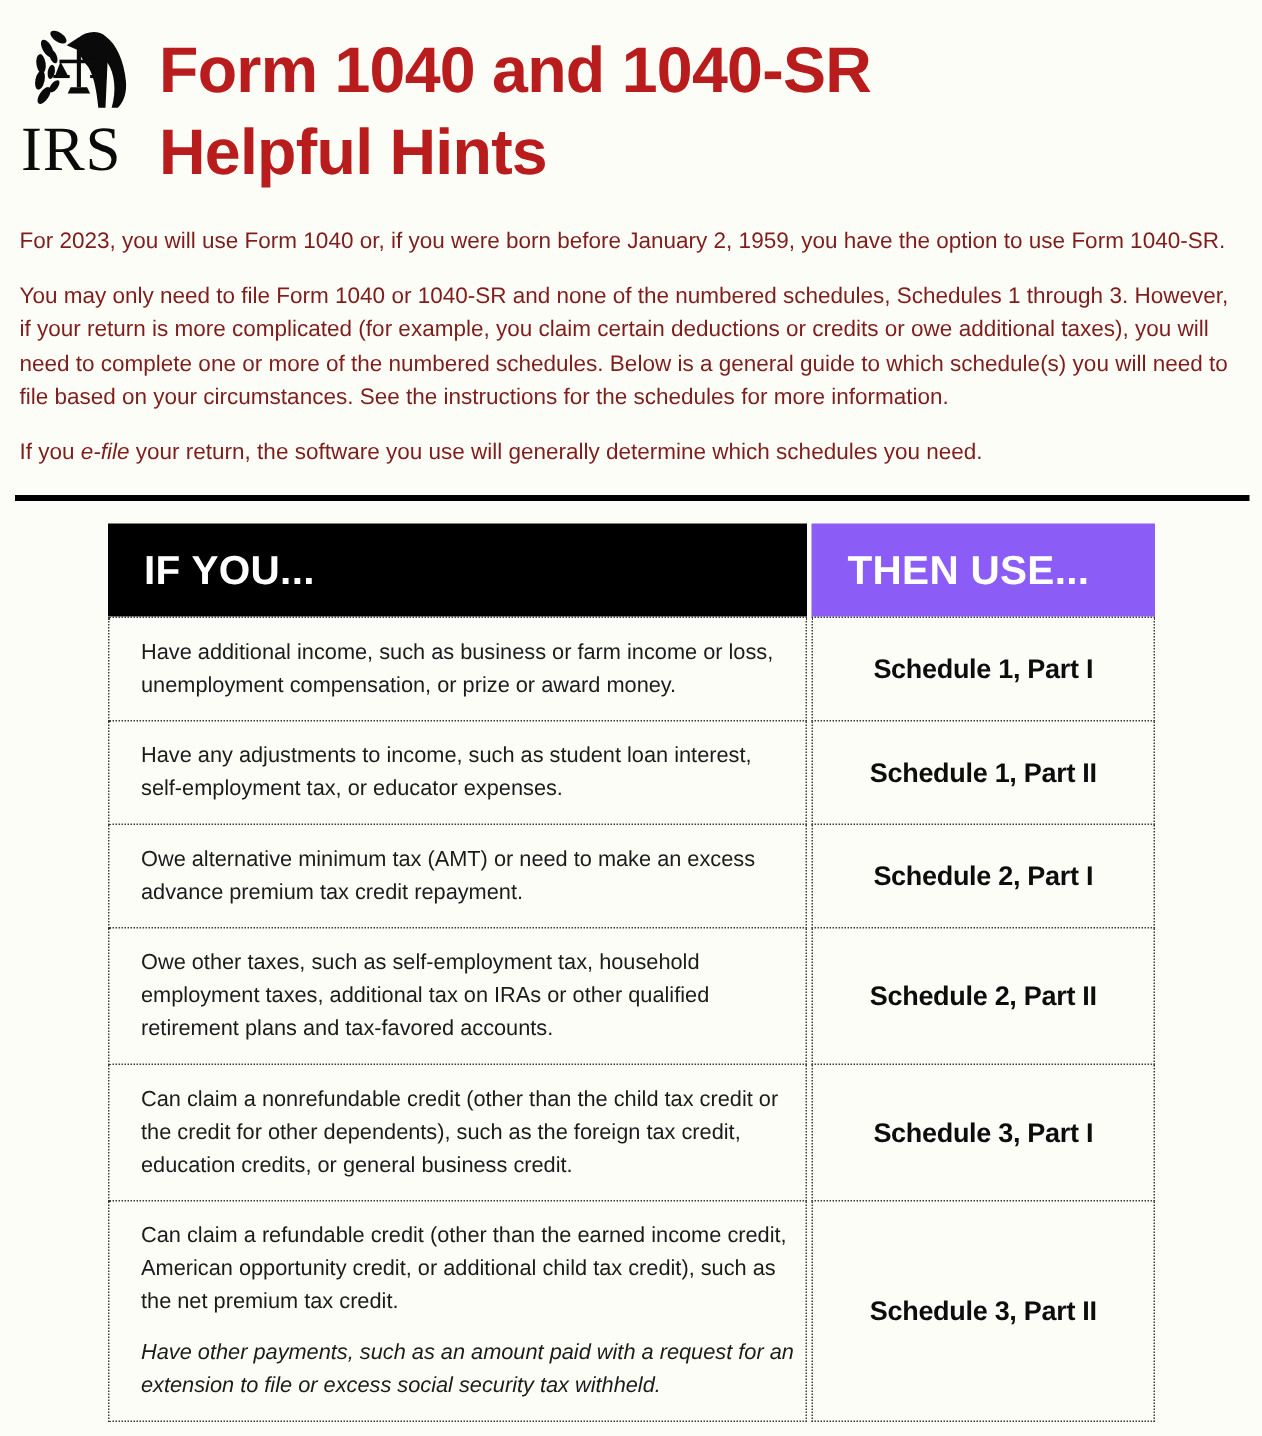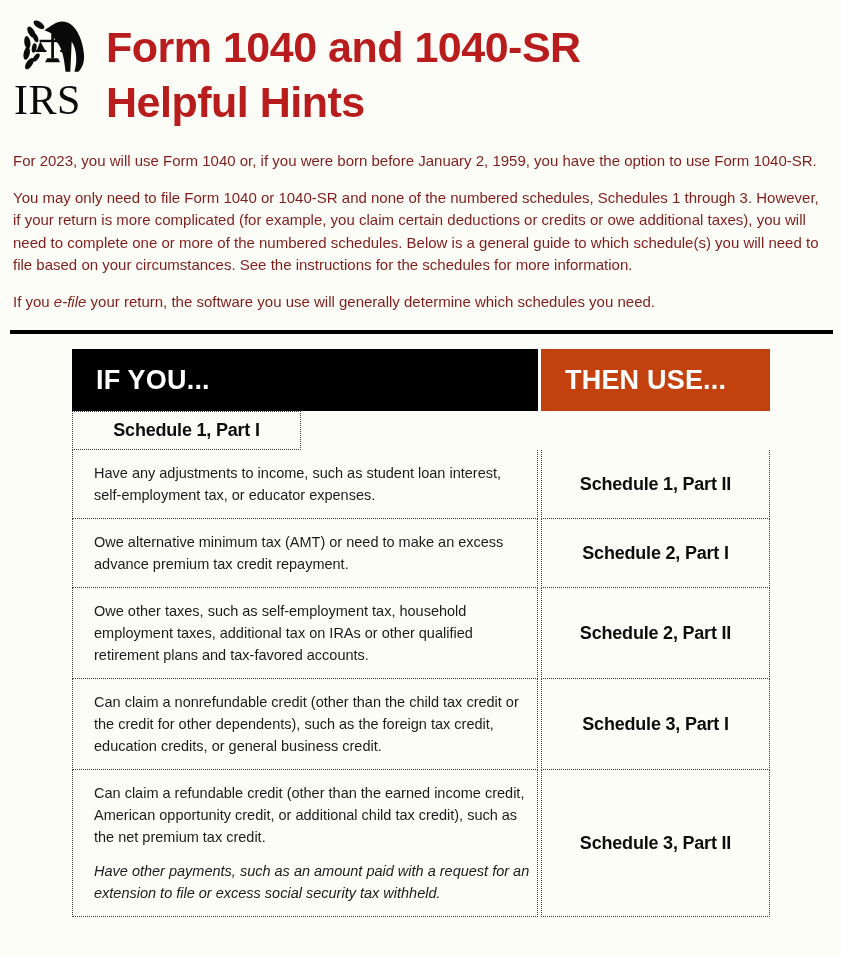--- a/index.html
+++ b/index.html
@@ -120,24 +120,27 @@
     <p>For 2023, you will use Form 1040 or, if you were born before January 2, 1959, you have the option to use Form 1040-SR.</p>
     <p>You may only need to file Form 1040 or 1040-SR and none of the numbered schedules, Schedules 1 through 3. However, if your return is more complicated (for example, you claim certain deductions or credits or owe additional taxes), you will need to complete one or more of the numbered schedules. Below is a general guide to which schedule(s) you will need to file based on your circumstances. See the instructions for the schedules for more information.</p>
     <p><span>If you </span><em>e-file</em><span> your return, the software you use will generally determine which schedules you need.</span></p>
   </div>
 
   <div class="rule"></div>
 
   <div class="sched-table">
     <div class="t-head">
       <div class="hcell c1" style="background: #000000;">IF YOU...</div>
-      <div class="hcell c2" style="background: #c2410c;">THEN USE...</div>
+      <div class="hcell c2" style="background: #8b5cf6;">THEN USE...</div>
     </div>
     <div class="t-body">
   <div class="t-row">
+    <div class="cell cond">
+            <p>Have additional income, such as business or farm income or loss, unemployment compensation, or prize or award money.</p>
+          </div>
     <div class="cell sched">
       <span class="sched-label">Schedule 1, Part I</span>
     </div>
   </div>
 
   <div class="t-row">
     <div class="cell cond">
             <p>Have any adjustments to income, such as student loan interest, self-employment tax, or educator expenses.</p>
           </div>
     <div class="cell sched">

